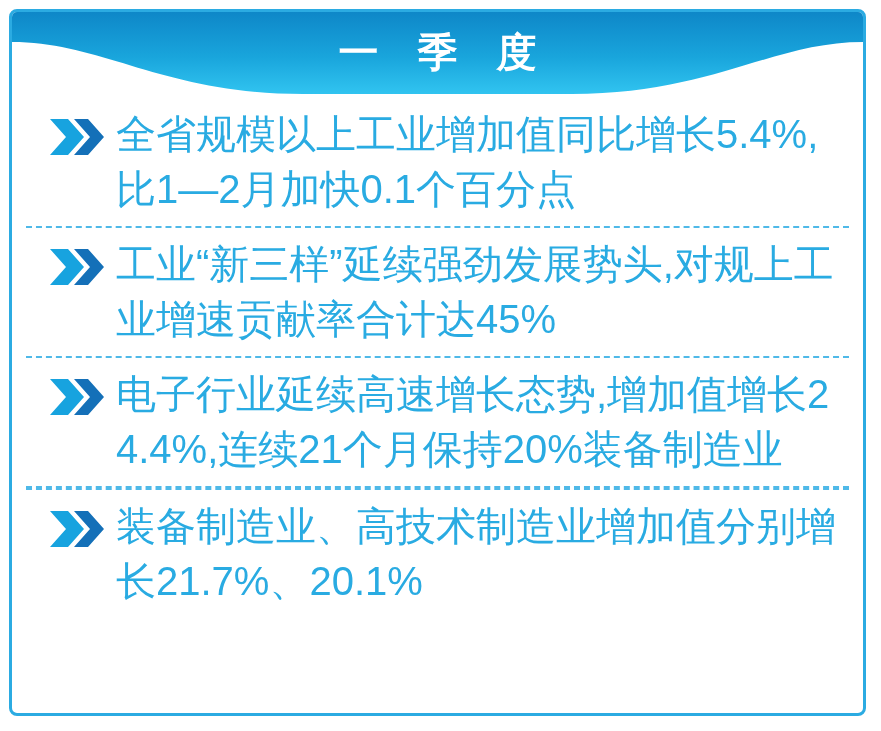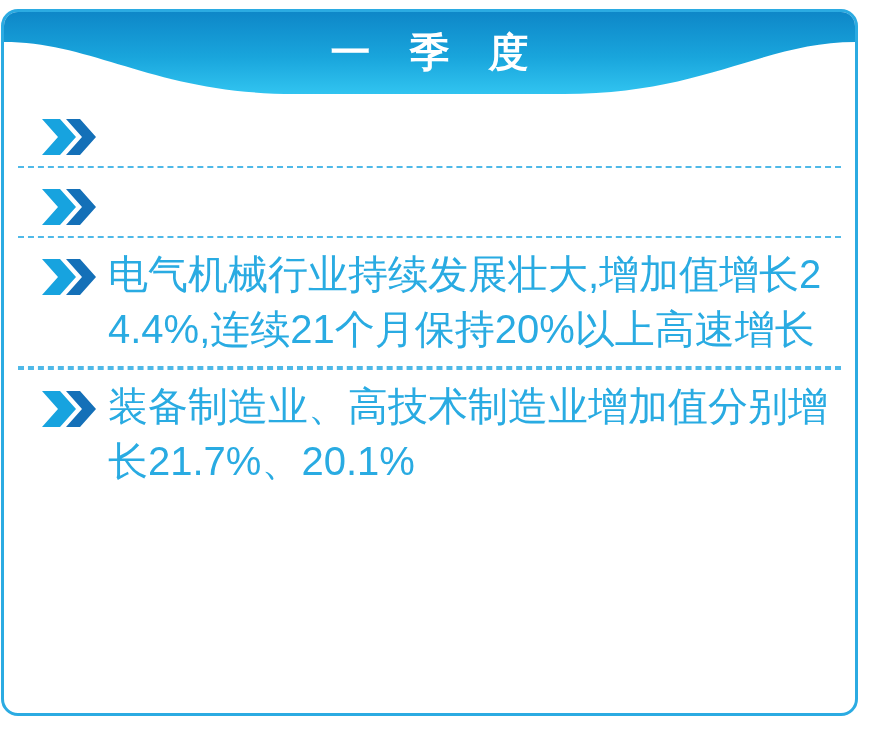--- a/index.html
+++ b/index.html
@@ -9,27 +9,27 @@
   }
   body {
     width: 881px;
     height: 731px;
     font-family: "Liberation Sans", "DejaVu Sans", sans-serif;
     overflow: hidden;
   }
 
   #infographic-card {
     position: absolute;
-    left: 1px;
+    left: 9px;
     top: 9px;
     width: 857px;
     height: 707px;
     box-sizing: border-box;
     border: 3px solid #2BABE2;
-    border-radius: 17px;
+    border-radius: 8px;
     background: #ffffff;
     overflow: hidden;
   }
 
   
   #header-banner {
     position: absolute;
     left: 0;
     top: 0;
     width: 851px;
@@ -127,43 +127,45 @@
 
   <div id="bullet-list">
 
     <div class="bullet-row">
       <span class="chevron-icon">
         <svg viewBox="0 0 58 40">
           <path d="M2,2 L20,2 L36,20 L20,38 L2,38 L18,20 Z" fill="#17A3DF"></path>
           <path d="M26,2 L40,2 L56,20 L40,38 L26,38 L42,20 Z" fill="#1470B8"></path>
         </svg>
       </span>
+      <span class="bullet-text">全省规模以上工业增加值同比增长5.4%,比1—2月加快0.1个百分点</span>
     </div>
 
     <div class="row-divider"></div>
 
     <div class="bullet-row">
       <span class="chevron-icon">
         <svg viewBox="0 0 58 40">
           <path d="M2,2 L20,2 L36,20 L20,38 L2,38 L18,20 Z" fill="#17A3DF"></path>
           <path d="M26,2 L40,2 L56,20 L40,38 L26,38 L42,20 Z" fill="#1470B8"></path>
         </svg>
       </span>
+      <span class="bullet-text">工业“新三样”延续强劲发展势头,对规上工业增速贡献率合计达45%</span>
     </div>
 
     <div class="row-divider"></div>
 
     <div class="bullet-row">
       <span class="chevron-icon">
         <svg viewBox="0 0 58 40">
           <path d="M2,2 L20,2 L36,20 L20,38 L2,38 L18,20 Z" fill="#17A3DF"></path>
           <path d="M26,2 L40,2 L56,20 L40,38 L26,38 L42,20 Z" fill="#1470B8"></path>
         </svg>
       </span>
-      <span class="bullet-text">电气机械行业持续发展壮大,增加值增长24.4%,连续21个月保持20%以上高速增长</span>
+      <span class="bullet-text">电子行业延续高速增长态势,增加值增长24.4%,连续21个月保持20%装备制造业</span>
     </div>
 
     <div class="row-divider"></div>
 
 
     <div class="row-divider"></div>
 
     <div class="bullet-row">
       <span class="chevron-icon">
         <svg viewBox="0 0 58 40">

